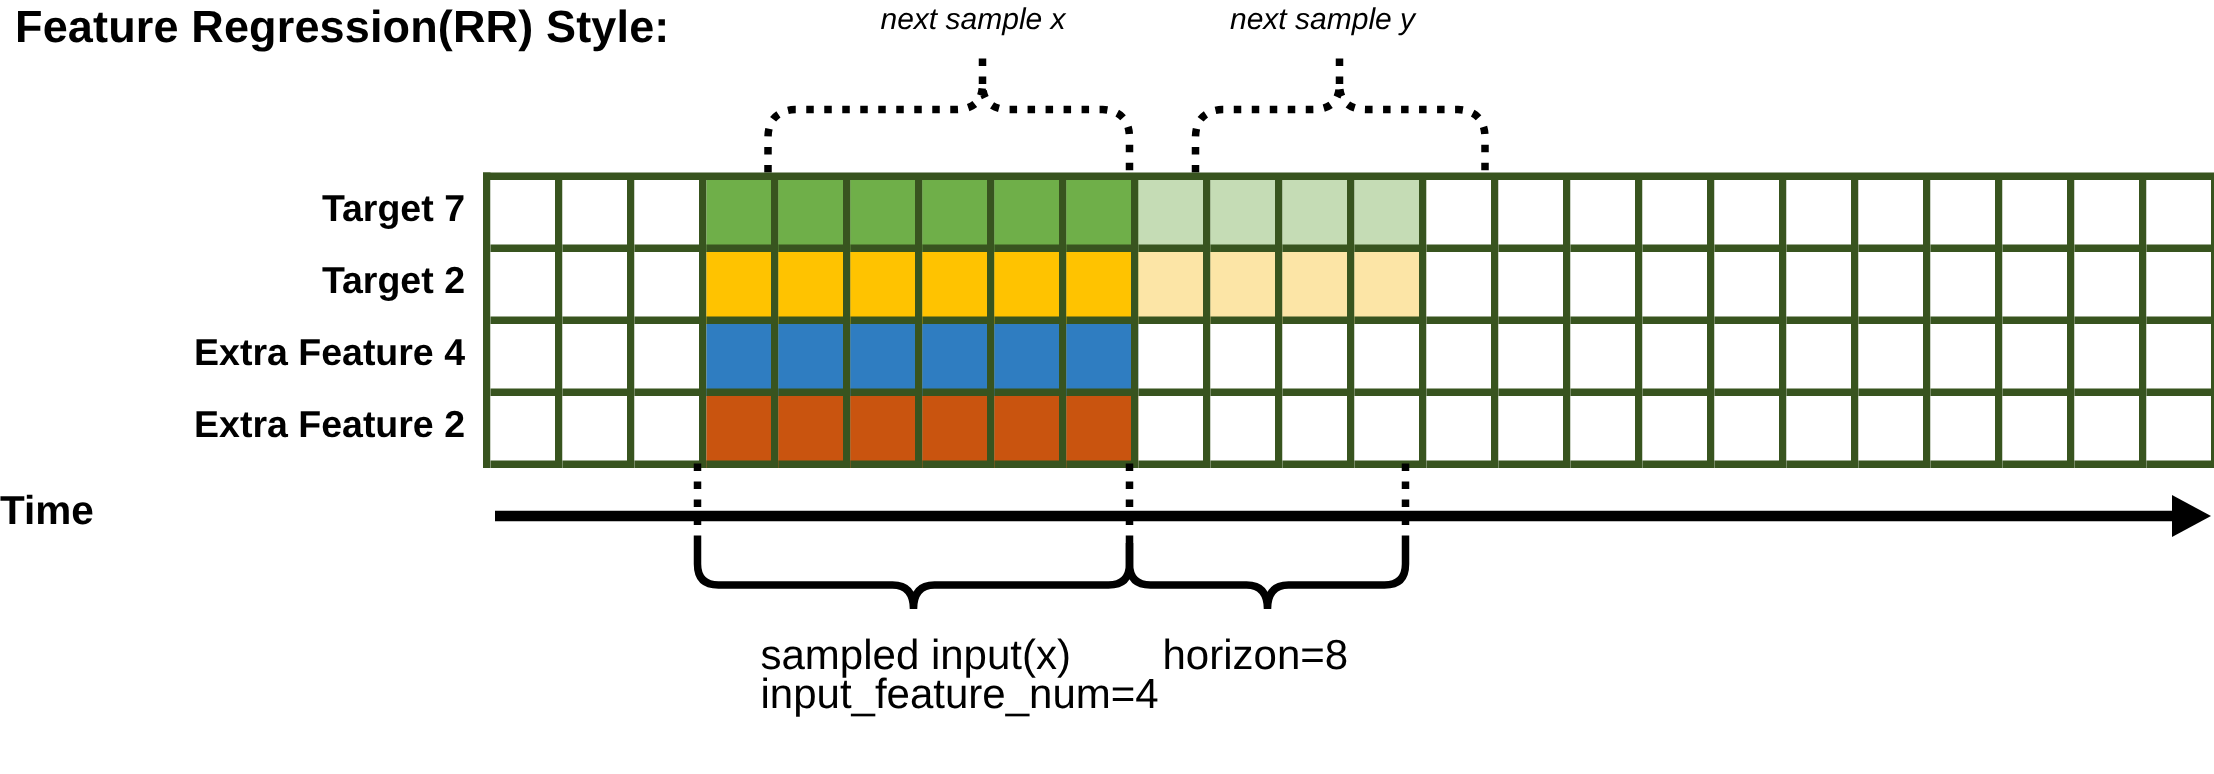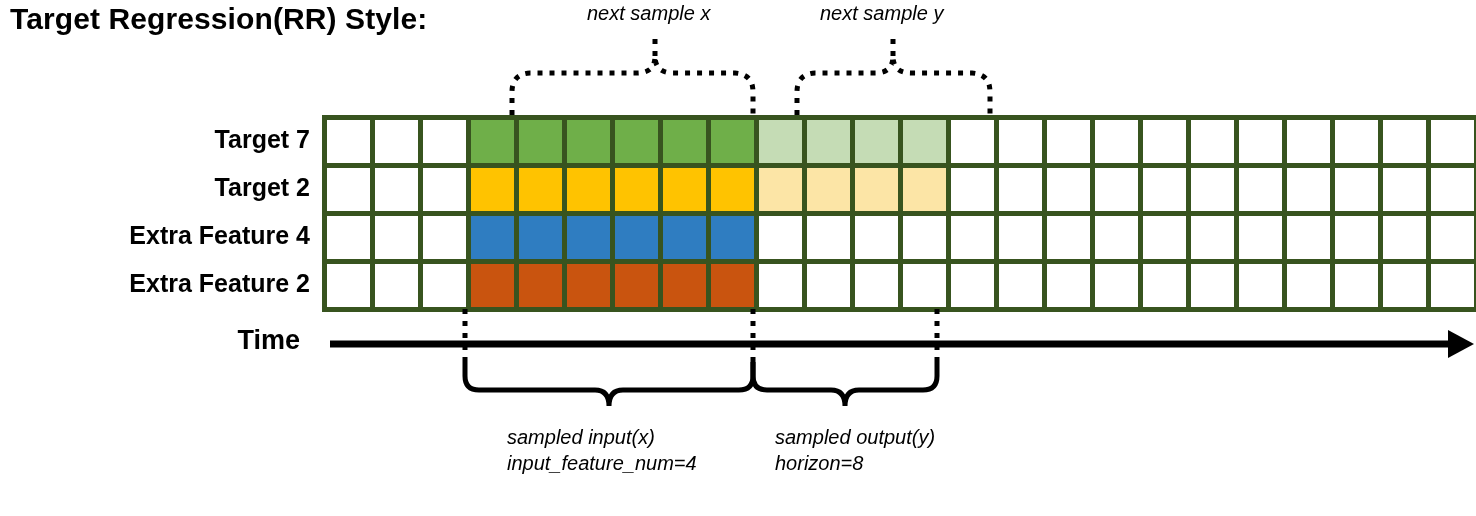--- a/index.html
+++ b/index.html
@@ -24,30 +24,30 @@
         border-bottom:5px solid var(--gb);box-sizing:content-box;background:#fff;}
 
   
   .dbrace{stroke:#000;stroke-width:5;fill:none;stroke-dasharray:5 7;stroke-linecap:butt;}
   .vdot{stroke:#000;stroke-width:5;fill:none;stroke-dasharray:5 7;}
   .sbrace{stroke:#000;stroke-width:5;fill:none;stroke-linecap:butt;}
 
   .anno{font-size:20px;font-style:italic;white-space:nowrap;}
 
   
-  #timelabel{left:0px;top:325px;width:300px;text-align:right;font-size:27px;
+  #timelabel{left:0px;top:325px;width:300px;text-align:left;font-size:27px;
              font-weight:bold;}
 
   
-  .cap{font-size:20px;line-height:26px;white-space:nowrap;font-style:italic;}
+  .cap{font-size:28px;line-height:26px;white-space:nowrap;}
 </style>
 </head>
 <body>
 
-<div class="abs" id="title">Target Regression(RR) Style:</div>
+<div class="abs" id="title">Feature Regression(RR) Style:</div>
 
 <div class="abs anno" style="left:587px;top:2px;">next sample x</div>
 <div class="abs anno" style="left:820px;top:2px;">next sample y</div>
 
 <svg class="abs" style="left:0;top:0;" width="1476" height="120">
 
   <path class="dbrace" d="M512,115 L512,92 Q512,74 530,73 L637,73 Q655,73 655,56
            Q655,73 673,73 L735,73 Q753,74 753,92 L753,115"></path>
   <path class="dbrace" d="M655,56 L655,34"></path>
 
@@ -184,15 +184,14 @@
            Q845,90 859,90 L923,90 Q937,90 937,76 L937,62"></path>
 </svg>
 
 <div class="abs" id="timelabel">Time</div>
 
 <div class="abs cap" style="left:507px;top:424px;">
   <div>sampled input(x)</div>
   <div>input_feature_num=4</div>
 </div>
 <div class="abs cap" style="left:775px;top:424px;">
-  <div>sampled output(y)</div>
   <div>horizon=8</div>
 </div>
 
 </body></html>

